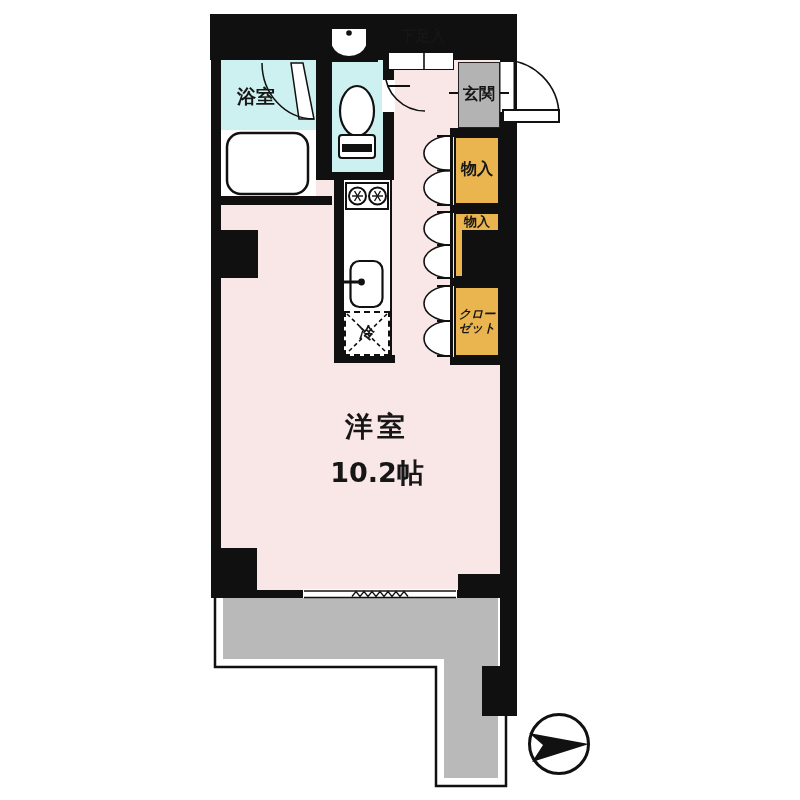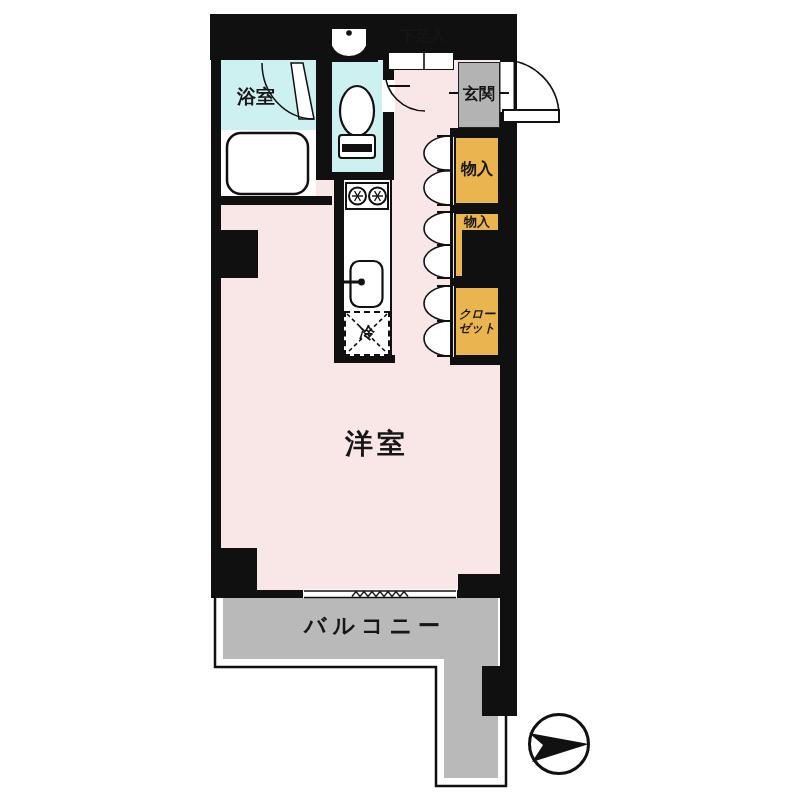--- a/index.html
+++ b/index.html
@@ -173,16 +173,16 @@
   <div class="lbl" style="left:256px;top:97px;font-size:19px;">浴室</div>
   <div class="lbl" style="left:423px;top:37px;font-size:15px;">下足入</div>
   <div class="lbl" style="left:479px;top:94px;font-size:16px;text-align:center;">玄関</div>
   <div class="lbl" style="left:477px;top:169px;font-size:16px;">物入</div>
   <div class="lbl" style="left:477px;top:222px;font-size:13px;">物入</div>
   <div class="lbl" style="left:477px;top:322px;font-size:12px;font-style:italic;">
     <span>クロー</span><br>
     <span>ゼット</span>
   </div>
   <div class="lbl" style="left:367px;top:333px;font-size:16px;">冷</div>
-  <div class="lbl" style="left:377px;top:444px;font-size:28px;letter-spacing:4px;font-family:Liberation Serif, serif;">洋室</div>
-  <div class="lbl" style="left:375px;top:626px;font-size:22px;letter-spacing:6px;">バルコニー</div>
+  <div class="lbl" style="left:377px;top:427px;font-size:28px;letter-spacing:4px;font-family:Liberation Serif, serif;">洋室</div>
+  <div class="lbl" style="left:377px;top:473px;font-size:27px;">10.2帖</div>
 
 </div>
 
 </body></html>

